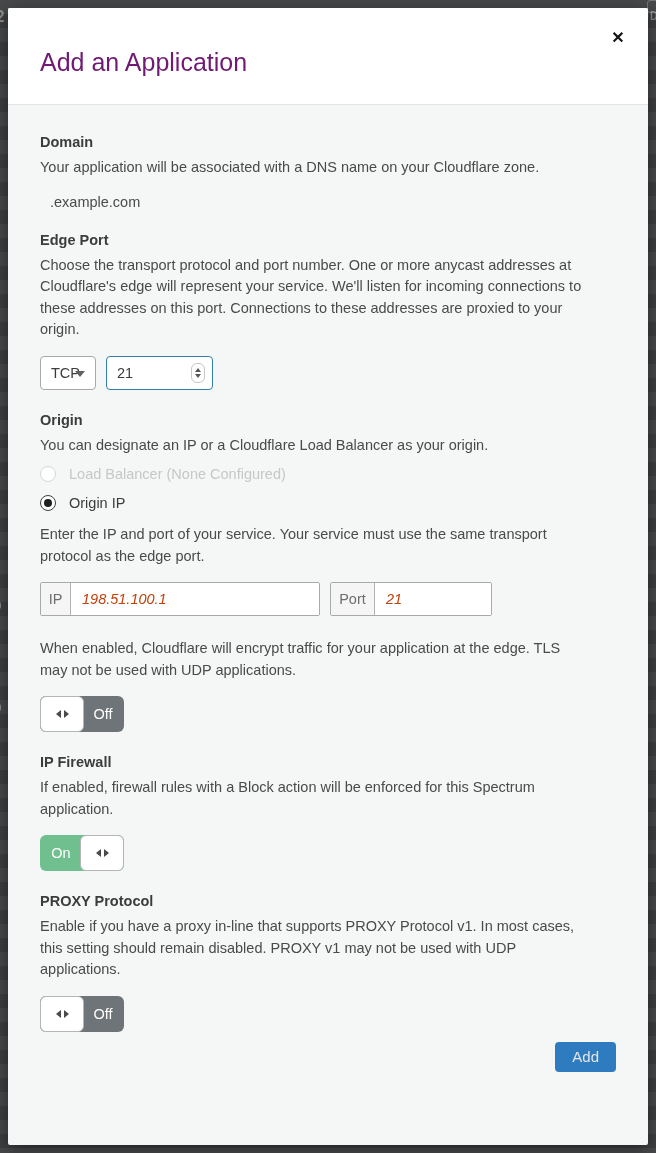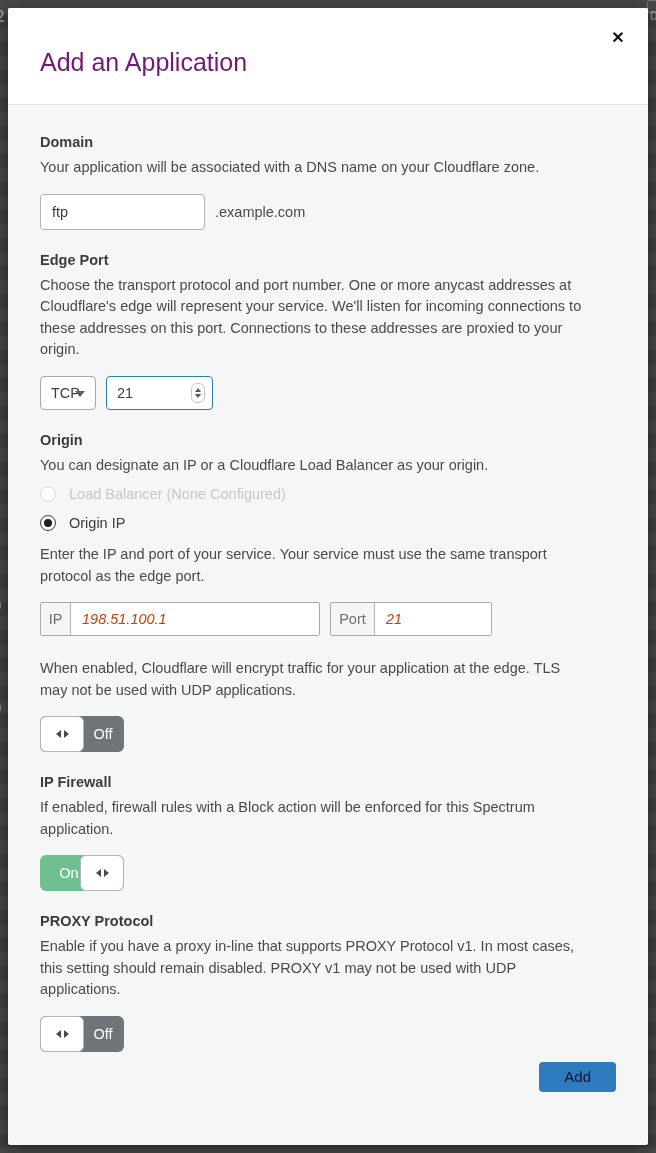--- a/index.html
+++ b/index.html
@@ -109,34 +109,34 @@
 
   .toggle { position:relative; width:84px; height:36px; border-radius:0; cursor:pointer; margin-bottom:22px; }
   .toggle .track { position:absolute; inset:0; border-radius:6px; }
   .toggle.off .track { background:#6e7478; }
   .toggle.on  .track { background:#6fbf8f; }
   .toggle .state-label {
     position:absolute; top:0; width:42px; height:36px; line-height:36px; text-align:center;
     color:#fff; font-size:14.5px;
   }
   .toggle.off .state-label { right:0; }
-  .toggle.on  .state-label { left:8px; }
+  .toggle.on  .state-label { left:0; }
   .toggle .knob {
     position:absolute; top:0; width:44px; height:36px; background:#fff;
     border:1px solid #b5b5b5; border-radius:6px;
     display:flex; align-items:center; justify-content:center; gap:3px;
   }
   .toggle.off .knob { left:0; }
   .toggle.on  .knob { right:0; }
   .arr-left  { width:0; height:0; border-top:4px solid transparent; border-bottom:4px solid transparent; border-right:5px solid #4a4a4a; }
   .arr-right { width:0; height:0; border-top:4px solid transparent; border-bottom:4px solid transparent; border-left:5px solid #4a4a4a; }
 
   .footer { display:flex; justify-content:flex-end; margin-top:-12px; padding-bottom:12px; }
   .add-btn {
-    min-width:59px; height:30px; padding:0 25px; background:#2f7bbf; color:#0f172a;
+    min-width:59px; height:30px; padding:0 17px; background:#2f7bbf; color:#e5e5e5;
     border:none; border-radius:4px; font-family:"Liberation Sans", sans-serif;
     font-size:15px; cursor:pointer;
   }
 </style>
 </head>
 <body>
 
 <div class="stage">
   <span class="frag b" style="left:-4px; top:8px;">2</span>
   <span class="frag" style="left:650px; top:8px;">D</span>
@@ -155,21 +155,20 @@
       <div class="modal-title">Add an Application</div>
       <button class="close-btn">✕</button>
     </div>
 
     <div class="modal-body">
 
       <div class="section">
         <div class="section-label">Domain</div>
         <div class="desc">Your application will be associated with a DNS name on your Cloudflare zone.</div>
         <div class="control-row">
-          <input class="text-input domain-input" type="text" value="ftp" style="">
           <span class="suffix">.example.com</span>
         </div>
       </div>
 
       <div class="section">
         <div class="section-label">Edge Port</div>
         <div class="desc">Choose the transport protocol and port number. One or more anycast addresses at
 Cloudflare's edge will represent your service. We'll listen for incoming connections to
 these addresses on this port. Connections to these addresses are proxied to your
 origin.</div>

